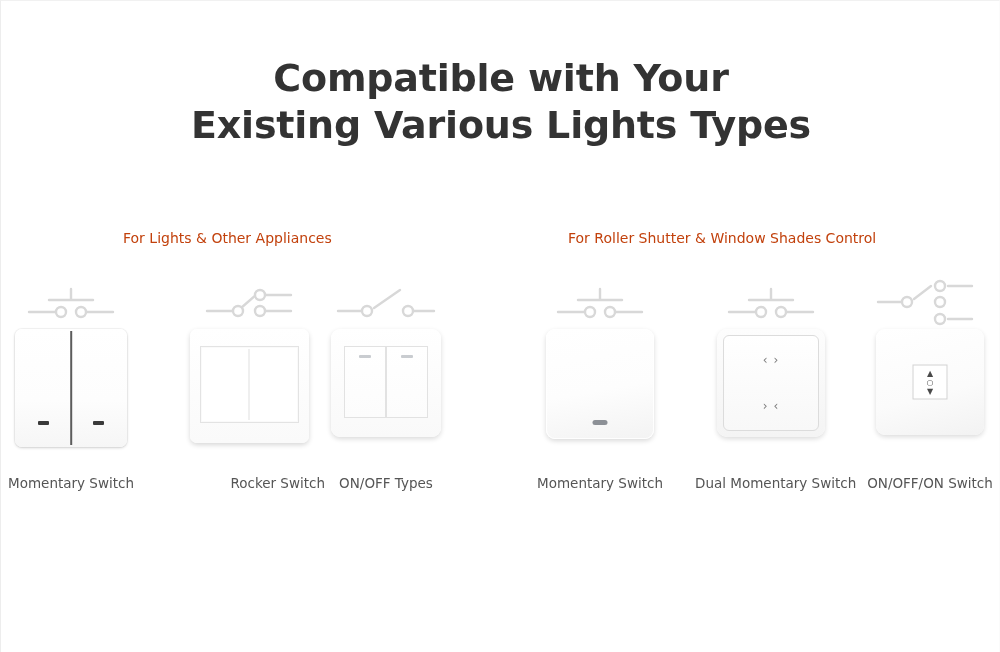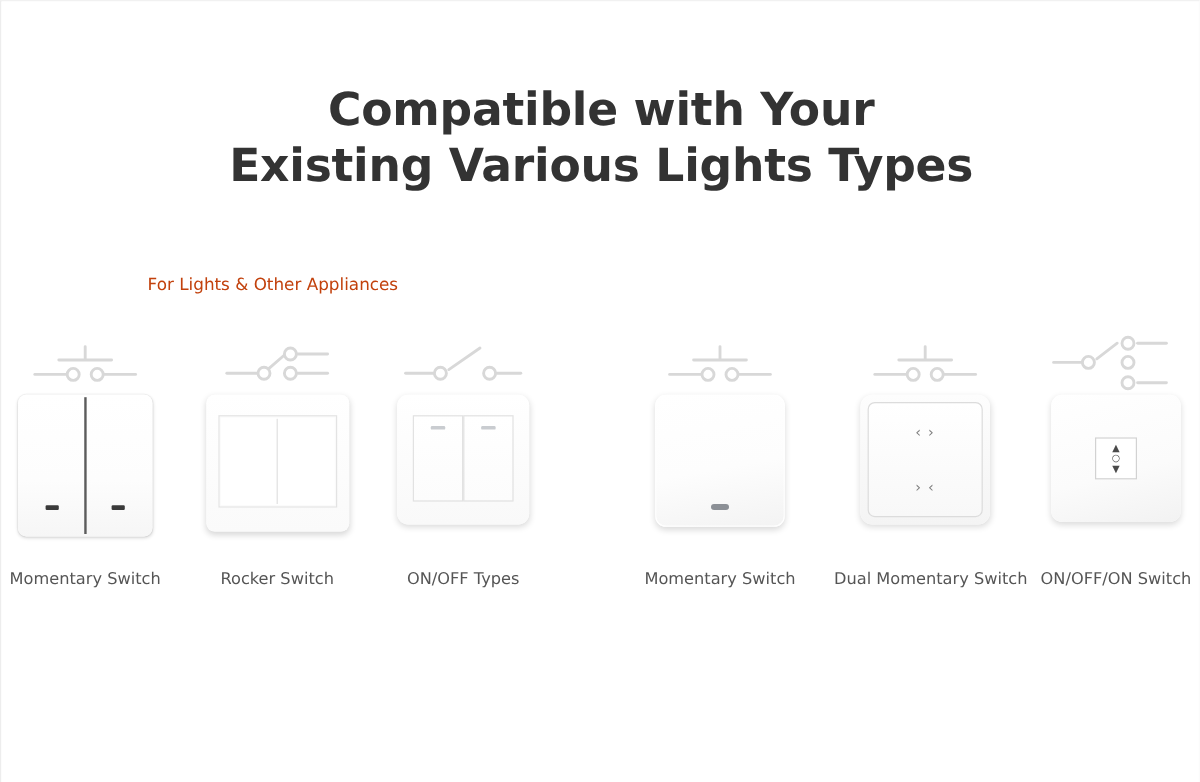--- a/index.html
+++ b/index.html
@@ -29,21 +29,20 @@
     left: 0;
     top: 54px;
     width: 1000px;
     text-align: center;
     color: #333333;
     font-family: "DejaVu Sans", sans-serif;
     font-weight: bold;
     font-size: 38px;
     line-height: 47px;
     letter-spacing: -0.2px;
-    margin-top: 13px;
   }
   .heading .l2 { display: block; }
 
   
   .sec-title {
     position: absolute;
     top: 229px;
     color: #c2410c;
     font-size: 14px;
     font-family: "DejaVu Sans", sans-serif;
@@ -61,21 +60,21 @@
     width: 1000px;
     height: 230px;
   }
   .item {
     position: absolute;
     top: 0;
     width: 152px;
     text-align: center;
   }
   .item-i0 { left: -6px; }
-  .item-i1 { left: 154px; }
+  .item-i1 { left: 172px; text-align: right; }
   .item-i2 { left: 309px; }
   .item-i3 { left: 523px; }
   .item-i4 { left: 694px; }
   .item-i5 { left: 853px; }
 
   .sym {
     height: 52px;
     display: flex;
     align-items: center;
     justify-content: center;
@@ -213,20 +212,21 @@
 <body>
 
 <div class="page">
 
   <div class="heading">
     <span class="l1">Compatible with Your</span>
     <span class="l2">Existing Various Lights Types</span>
   </div>
 
   <div class="sec-title left">For Lights &amp; Other Appliances</div>
+  <div class="sec-title right">For Roller Shutter &amp; Window Shades Control</div>
 
   <div class="row">
 
     <div class="item item-i0">
       <div class="sym">
         <svg width="92" height="40" viewBox="0 0 92 40" aria-hidden="true">
           <g stroke="#d8d8d8" stroke-width="2.4" fill="none" stroke-linecap="round">
             <line x1="46" y1="6" x2="46" y2="16"></line>
             <line x1="24" y1="17" x2="68" y2="17"></line>
             <line x1="4" y1="29" x2="31" y2="29"></line>

